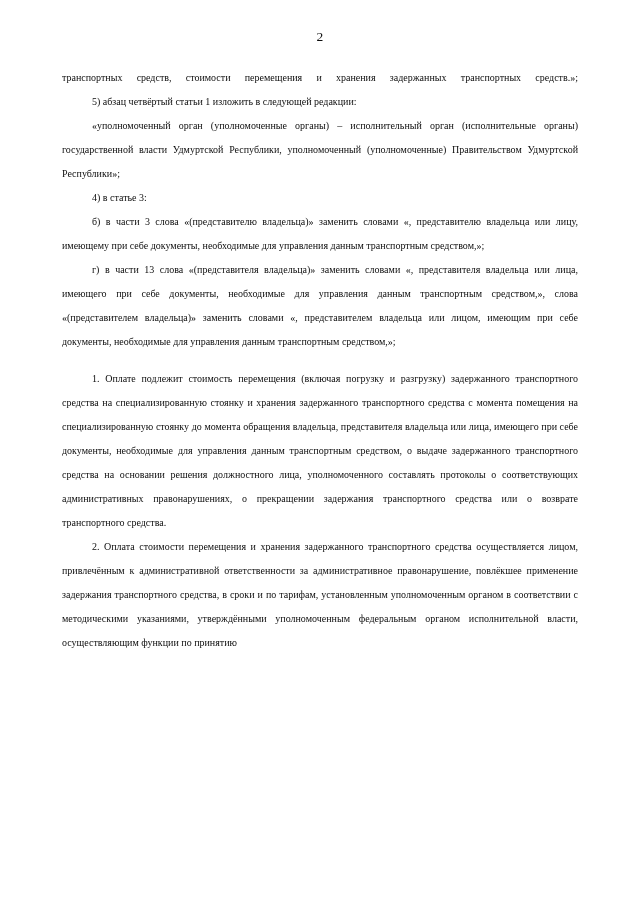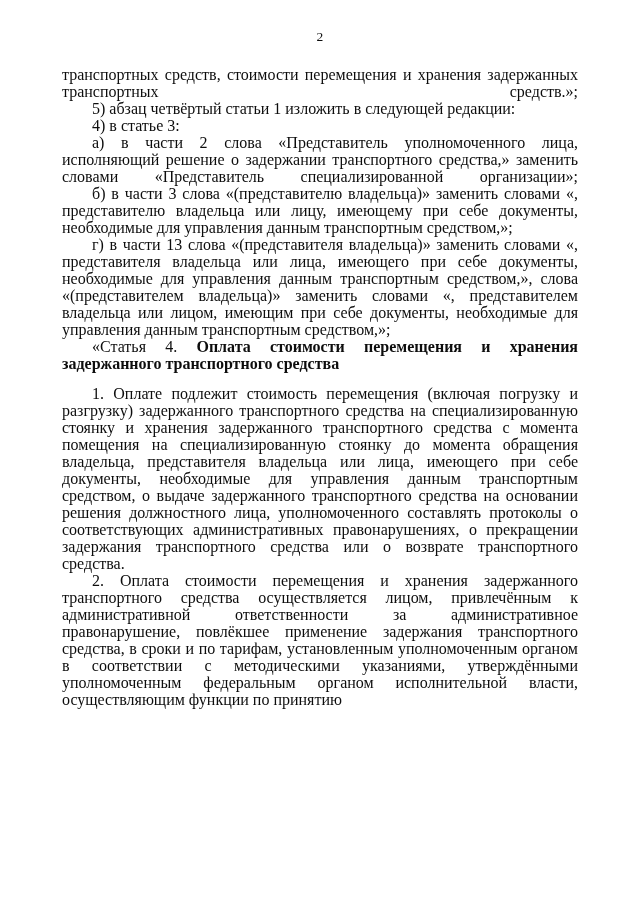--- a/index.html
+++ b/index.html
@@ -23,22 +23,22 @@
     background: #ffffff;
   }
   .page-number {
     text-align: center;
     font-size: 13.5px;
     line-height: 1;
     margin: 0 0 22px 0;
     letter-spacing: 0.2px;
   }
   .doc-body {
-    font-size: 16px;
-    line-height: 17px;
+    font-size: 10px;
+    line-height: 24px;
     text-align: justify;
     text-justify: inter-word;
   }
   .para {
     margin: 0;
     text-indent: 30px;
     text-align: justify;
   }
   .para.noindent {
     text-indent: 0;
@@ -63,32 +63,31 @@
 <div class="page">
 
   <div class="page-number">2</div>
 
   <div class="doc-body">
 
     <p class="para noindent stretch-last">транспортных средств, стоимости перемещения и хранения задержанных транспортных средств.»;</p>
 
     <p class="para">5) абзац четвёртый статьи 1 изложить в следующей редакции:</p>
 
+    <p class="para">«уполномоченный орган (уполномоченные органы) – исполнительный орган (исполнительные органы) государственной власти Удмуртской Республики, уполномоченный (уполномоченные) Правительством Удмуртской Республики»;</p>
 
     <p class="para">4) в статье 3:</p>
 
-    <p class="para stretch-last">а) в части 2 слова «Представитель уполномоченного лица, исполняющий решение о задержании транспортного средства,» заменить словами «Представитель специализированной организации»;</p>
 
     <p class="para">б) в части 3 слова «(представителю владельца)» заменить словами «, представителю владельца или лицу, имеющему при себе документы, необходимые для управления данным транспортным средством,»;</p>
 
 
     <p class="para">г) в части 13 слова «(представителя владельца)» заменить словами «, представителя владельца или лица, имеющего при себе документы, необходимые для управления данным транспортным средством,», слова «(представителем владельца)» заменить словами «, представителем владельца или лицом, имеющим при себе документы, необходимые для управления данным транспортным средством,»;</p>
 
 
-    <p class="para heading-para"><span>«Статья 4. </span><span class="bold">Оплата стоимости перемещения и хранения задержанного транспортного средства</span></p>
 
     <div class="gap-med"></div>
 
     <p class="para">1. Оплате подлежит стоимость перемещения (включая погрузку и разгрузку) задержанного транспортного средства на специализированную стоянку и хранения задержанного транспортного средства с момента помещения на специализированную стоянку до момента обращения владельца, представителя владельца или лица, имеющего при себе документы, необходимые для управления данным транспортным средством, о выдаче задержанного транспортного средства на основании решения должностного лица, уполномоченного составлять протоколы о соответствующих административных правонарушениях, о прекращении задержания транспортного средства или о возврате транспортного средства.</p>
 
     <p class="para">2. Оплата стоимости перемещения и хранения задержанного транспортного средства осуществляется лицом, привлечённым к административной ответственности за административное правонарушение, повлёкшее применение задержания транспортного средства, в сроки и по тарифам, установленным уполномоченным органом в соответствии с методическими указаниями, утверждёнными уполномоченным федеральным органом исполнительной власти, осуществляющим функции по принятию</p>
 
   </div>
 
 </div>

